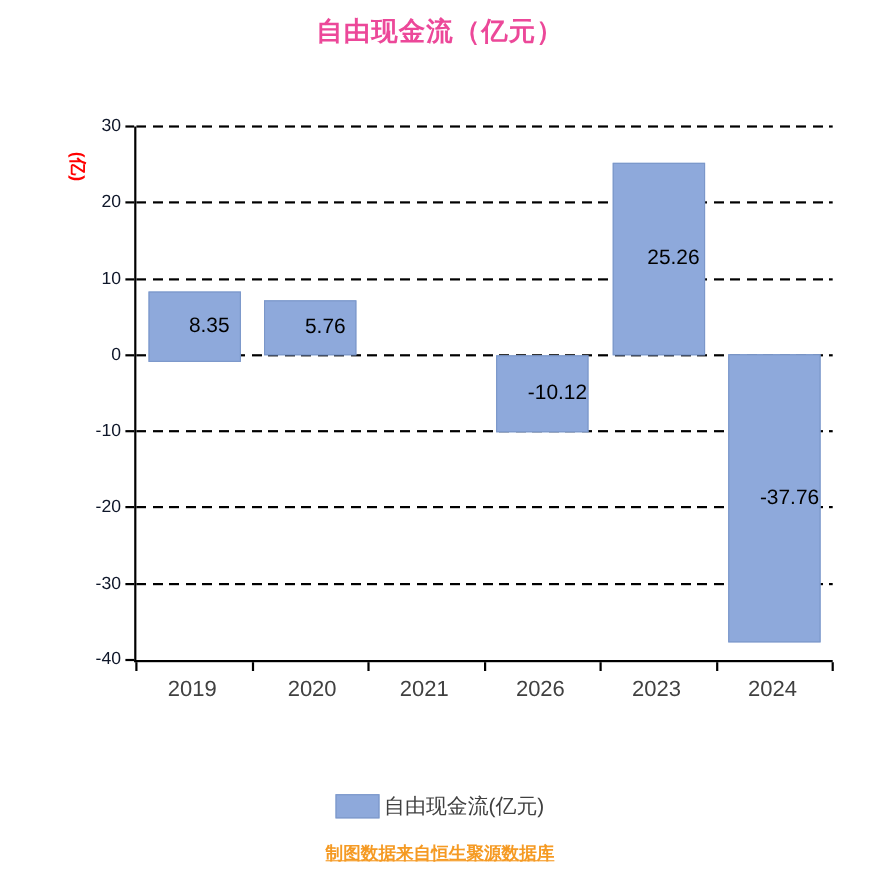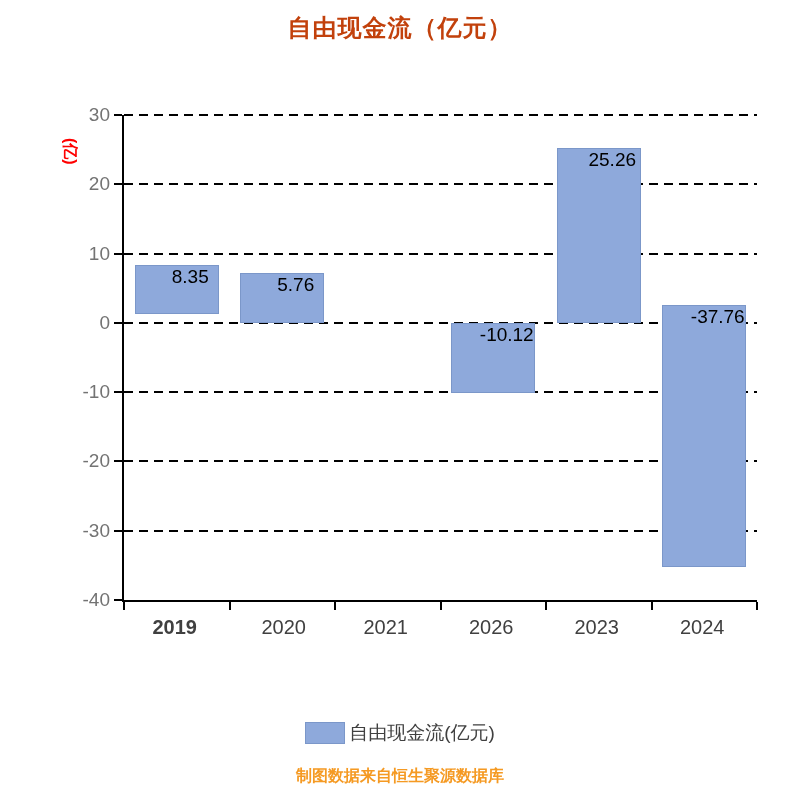--- a/index.html
+++ b/index.html
@@ -37,27 +37,27 @@
     position: absolute; left: -10px; width: 8px; height: 2px; background: #000;
   }
   .xtick {
     position: absolute; bottom: -10px; width: 2px; height: 8px; background: #000;
   }
   .ylabels {
     position: absolute; left: 0; top: 115px; width: 110px; height: 485px;
   }
   .ylab {
     position: absolute; right: 0; text-align: right;
-    font-size: 19px; line-height: 20px; color: #737373;
+    font-size: 16px; line-height: 20px; color: #0f172a;
     width: 100%;
   }
   .bar {
     position: absolute;
     box-sizing: border-box;
-    display: flex; align-items: flex-start; justify-content: center; padding-left: 27px;
+    display: flex; align-items: center; justify-content: center; padding-left: 27px;
   }
   .barlab {
     font-size: 19px; color: #000000; white-space: nowrap;
   }
   .xlabels {
     position: absolute; left: 122px; top: 614px; width: 633px; height: 30px;
   }
   .xlab {
     position: absolute; text-align: center;
     font-size: 20px; color: #404040; line-height: 26px;
@@ -68,28 +68,28 @@
   }
   .swatch {
     display: inline-block; width: 38px; height: 20px;
   }
   .legend-label {
     font-size: 19px; color: #404040;
   }
   .footer {
     position: absolute; top: 766px; left: 0; width: 100%;
     text-align: center;
-    font-size: 16px; font-weight: bold;
+    font-size: 16px; font-weight: bold; text-decoration: underline;
   }
 </style>
 </head>
 <body>
 
 <div class="page">
-  <div class="title" style="color: #c2410c;">自由现金流（亿元）</div>
+  <div class="title" style="color: #ec4899;">自由现金流（亿元）</div>
   <div class="yunit" style="color: rgb(255, 0, 0);">(亿)</div>
   <div class="ylabels">
       <div class="ylab" style="top: -10px;">30</div>
       <div class="ylab" style="top: 59.2857px;">20</div>
       <div class="ylab" style="top: 128.571px;">10</div>
       <div class="ylab" style="top: 197.857px;">0</div>
       <div class="ylab" style="top: 267.143px;">-10</div>
       <div class="ylab" style="top: 336.429px;">-20</div>
       <div class="ylab" style="top: 405.714px;">-30</div>
       <div class="ylab" style="top: 475px;">-40</div>
@@ -103,45 +103,45 @@
       <div class="ytick" style="top: 137.571px;"></div>
       <div class="gridline" style="top: 206.857px;"></div>
       <div class="ytick" style="top: 206.857px;"></div>
       <div class="gridline" style="top: 276.143px;"></div>
       <div class="ytick" style="top: 276.143px;"></div>
       <div class="gridline" style="top: 345.429px;"></div>
       <div class="ytick" style="top: 345.429px;"></div>
       <div class="gridline" style="top: 414.714px;"></div>
       <div class="ytick" style="top: 414.714px;"></div>
       <div class="ytick" style="top: 484px;"></div>
-      <div class="bar" style="left: 10.75px; top: 150.004px; width: 84px; height: 49px; background: rgb(142, 169, 219); border: 1px solid rgb(123, 151, 201);">
+      <div class="bar" style="left: 10.75px; top: 150.004px; width: 84px; height: 64px; background: rgb(142, 169, 219); border: 1px solid rgb(123, 151, 201);">
         <div class="barlab">8.35</div>
       </div>
       <div class="xtick" style="left: -1px;"></div>
       <div class="bar" style="left: 116.25px; top: 157.902px; width: 84px; height: 49.955px; background: rgb(142, 169, 219); border: 1px solid rgb(123, 151, 201);">
         <div class="barlab">5.76</div>
       </div>
       <div class="xtick" style="left: 104.5px;"></div>
       <div class="xtick" style="left: 210px;"></div>
       <div class="bar" style="left: 327.25px; top: 207.857px; width: 84px; height: 70.1171px; background: rgb(142, 169, 219); border: 1px solid rgb(123, 151, 201);">
         <div class="barlab">-10.12</div>
       </div>
       <div class="xtick" style="left: 315.5px;"></div>
       <div class="bar" style="left: 432.75px; top: 32.8414px; width: 84px; height: 175.016px; background: rgb(142, 169, 219); border: 1px solid rgb(123, 151, 201);">
         <div class="barlab">25.26</div>
       </div>
       <div class="xtick" style="left: 421px;"></div>
-      <div class="bar" style="left: 538.25px; top: 190px; width: 84px; height: 261.623px; background: rgb(142, 169, 219); border: 1px solid rgb(123, 151, 201);">
+      <div class="bar" style="left: 538.25px; top: 207px; width: 84px; height: 261.623px; background: rgb(142, 169, 219); border: 1px solid rgb(123, 151, 201);">
         <div class="barlab">-37.76</div>
       </div>
       <div class="xtick" style="left: 526.5px;"></div>
       <div class="xtick" style="left: 632px;"></div>
     </div>
   <div class="xlabels">
-      <div class="xlab" style="left: 0px; width: 105.5px; font-weight: bold;">2019</div>
+      <div class="xlab" style="left: 0px; width: 105.5px;">2019</div>
       <div class="xlab" style="left: 109px; width: 105.5px;">2020</div>
       <div class="xlab" style="left: 211px; width: 105.5px;">2021</div>
       <div class="xlab" style="left: 316.5px; width: 105.5px;">2026</div>
       <div class="xlab" style="left: 422px; width: 105.5px;">2023</div>
       <div class="xlab" style="left: 527.5px; width: 105.5px;">2024</div>
     </div>
   <div class="legend">
     <span class="swatch" style="background: rgb(142, 169, 219); border: 1px solid rgb(123, 151, 201);"></span>
     <span class="legend-label">自由现金流(亿元)</span>
   </div>

